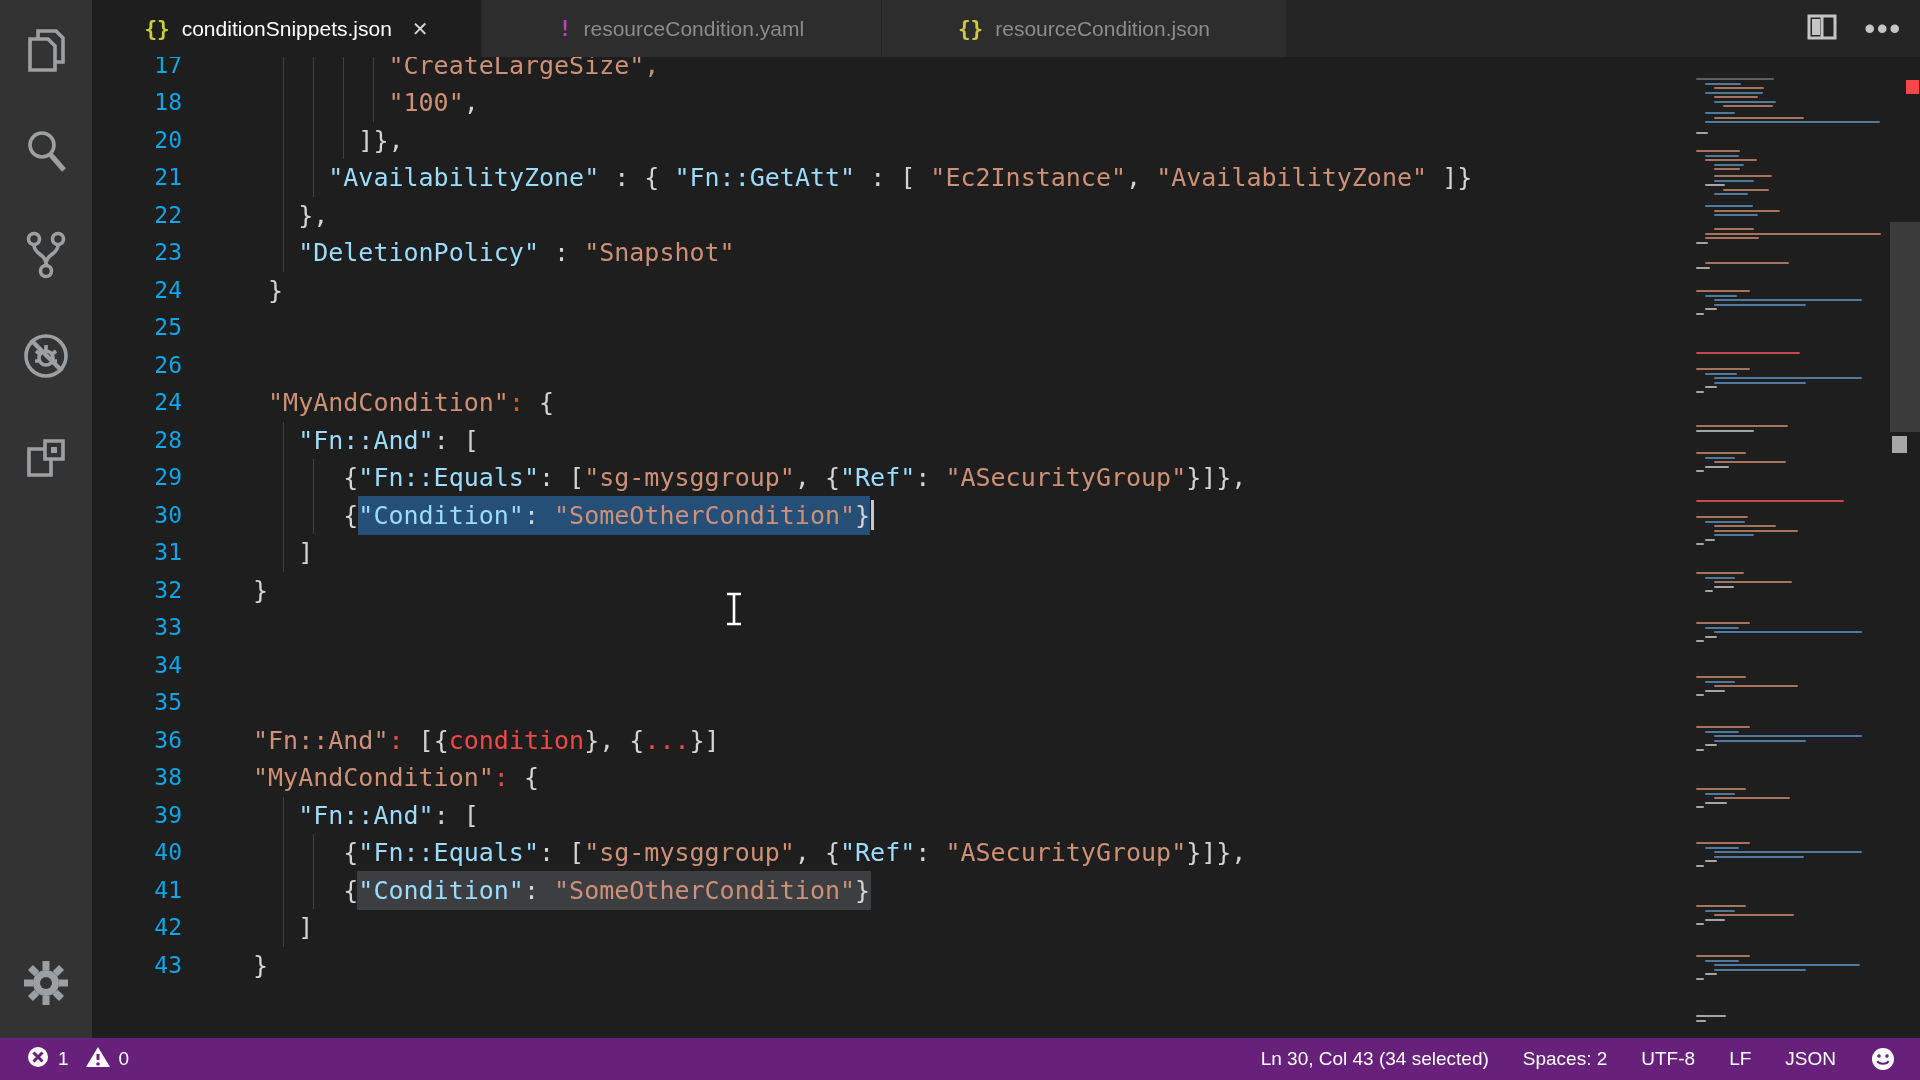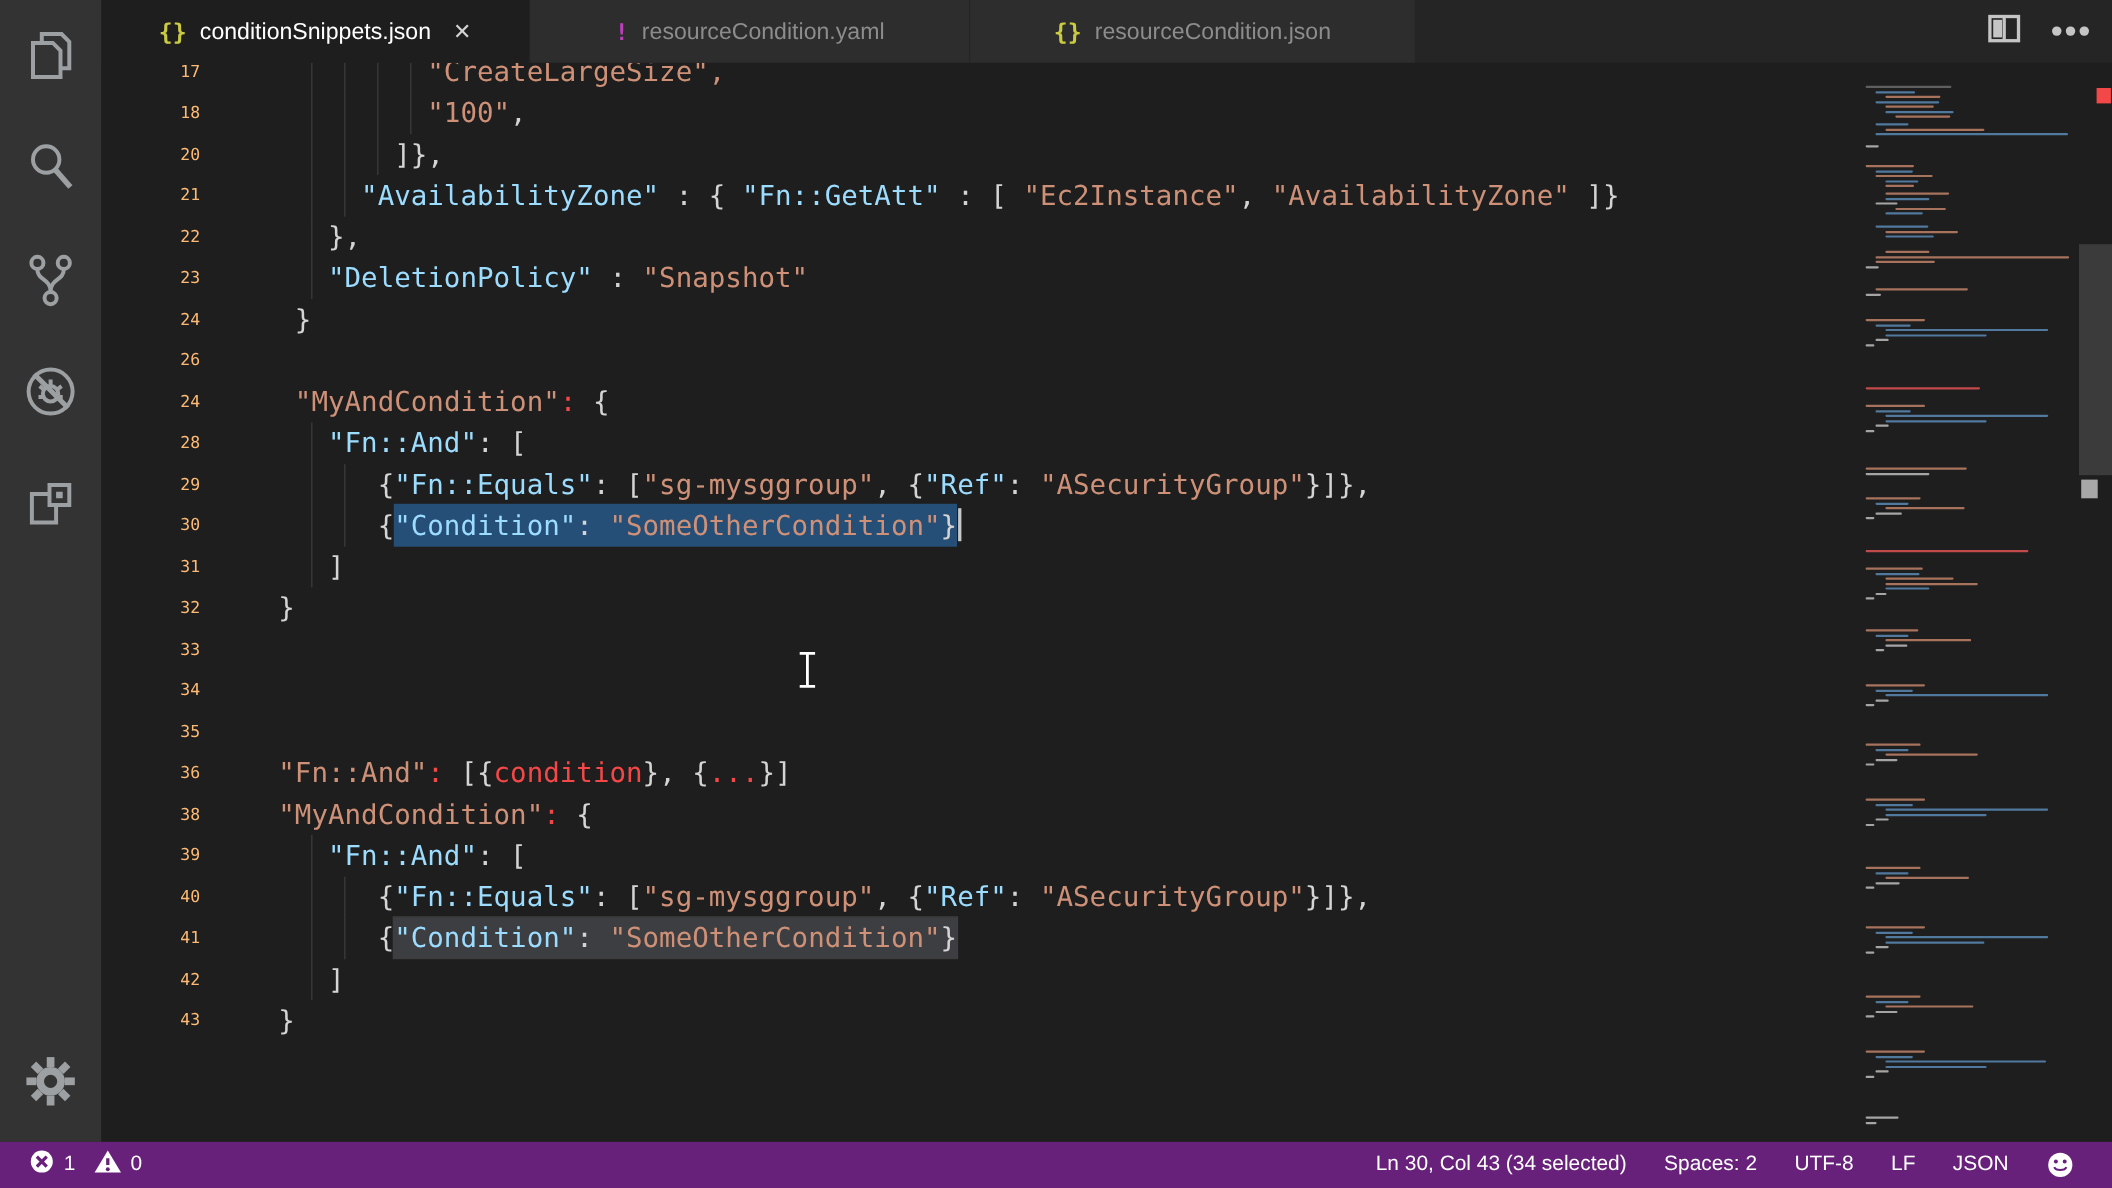--- a/index.html
+++ b/index.html
@@ -20,21 +20,21 @@
   .tab .label{font-size:21px;color:#8C8C8C;}
   .tab.active .label{color:#FFFFFF;}
   .tab .close{margin-left:20px;color:#D4D4D4;font-size:20px;}
   .editor-actions{position:absolute;right:0;top:0;height:57px;display:flex;align-items:center;gap:26px;padding-right:18px;}
   .ea-ellipsis{color:#C5C5C5;font-size:30px;font-weight:bold;letter-spacing:2px;line-height:57px;}
 
   
   .editor{position:absolute;left:92px;top:57px;right:0;height:981px;background:#1E1E1E;overflow:hidden;}
   .lines{position:absolute;left:0;top:-10.5px;right:0;}
   .row{display:flex;height:37.5px;}
-  .ln{width:90px;text-align:right;color:#fdba74;font-family:"DejaVu Sans Mono",monospace;font-size:15px;line-height:37.5px;flex:none;}
+  .ln{width:90px;text-align:right;color:#0ea5e9;font-family:"DejaVu Sans Mono",monospace;font-size:23px;line-height:37.5px;flex:none;}
   .code{position:relative;flex:1;padding-left:71px;font-family:"DejaVu Sans Mono",monospace;font-size:25px;line-height:37.5px;white-space:pre;color:#D4D4D4;}
   .tk-key{color:#9CDCFE;}
   .tk-str{color:#CE9178;}
   .tk-pun{color:#D4D4D4;}
   .tk-inv{color:#F44747;}
   .hl-sel{background:#264F78;padding:5px 0;}
   .hl-occ{background:rgba(99,103,109,0.45);outline:1px solid rgba(150,150,150,0.28);padding:4px 0;}
   .caret{display:inline-block;width:3px;height:30px;background:#C8C8C8;vertical-align:-6px;margin-left:1px;}
   .guide{position:absolute;top:0;bottom:0;width:1px;background:#404040;}
 
@@ -47,21 +47,21 @@
   .mm-w{background:#BDBDBD;}
   .mm-r{background:#E05252;}
   .ruler{position:absolute;top:0;right:0;width:30px;height:981px;}
   .ruler-error{position:absolute;top:23px;right:1px;width:13px;height:14px;background:#F44747;}
   .ruler-selmark{position:absolute;top:379px;left:2px;width:15px;height:17px;background:#BFBFBF;opacity:.85;}
   .scroll-thumb{position:absolute;top:165px;left:0;width:30px;height:210px;background:rgba(121,121,121,0.32);}
 
   
   .statusbar{position:absolute;left:0;bottom:0;width:1920px;height:42px;background:#68217A;display:flex;align-items:center;color:#FFFFFF;font-size:19px;z-index:6;}
   .sb-left{display:flex;align-items:center;gap:10px;padding-left:26px;}
-  .sb-right{margin-left:auto;display:flex;align-items:center;gap:34px;padding-right:34px;}
+  .sb-right{margin-left:auto;display:flex;align-items:center;gap:34px;padding-right:24px;}
   .sb-item{display:flex;align-items:center;gap:8px;}
 
   .ibeam{position:absolute;left:630px;top:533px;z-index:3;}
 </style>
 </head>
 <body>
 
 <div id="app">
 
   <div class="activitybar">
@@ -170,20 +170,24 @@
           <span class="ln">22</span>
           <span class="code"><i class="guide" style="left: 101.12px;"></i><span class="tk-pun">   },</span></span>
         </div>
         <div class="row">
           <span class="ln">23</span>
           <span class="code"><i class="guide" style="left: 101.12px;"></i><span class="tk-pun">   </span><span class="tk-key">"DeletionPolicy"</span><span class="tk-pun"> : </span><span class="tk-str">"Snapshot"</span></span>
         </div>
         <div class="row">
           <span class="ln">24</span>
           <span class="code"><span class="tk-pun"> }</span></span>
+        </div>
+        <div class="row">
+          <span class="ln">25</span>
+          <span class="code"></span>
         </div>
         <div class="row">
           <span class="ln">26</span>
           <span class="code"></span>
         </div>
         <div class="row">
           <span class="ln">24</span>
           <span class="code"><span class="tk-pun"> </span><span class="tk-str">"MyAndCondition"</span><span class="tk-inv">:</span><span class="tk-pun"> {</span></span>
         </div>
         <div class="row">

